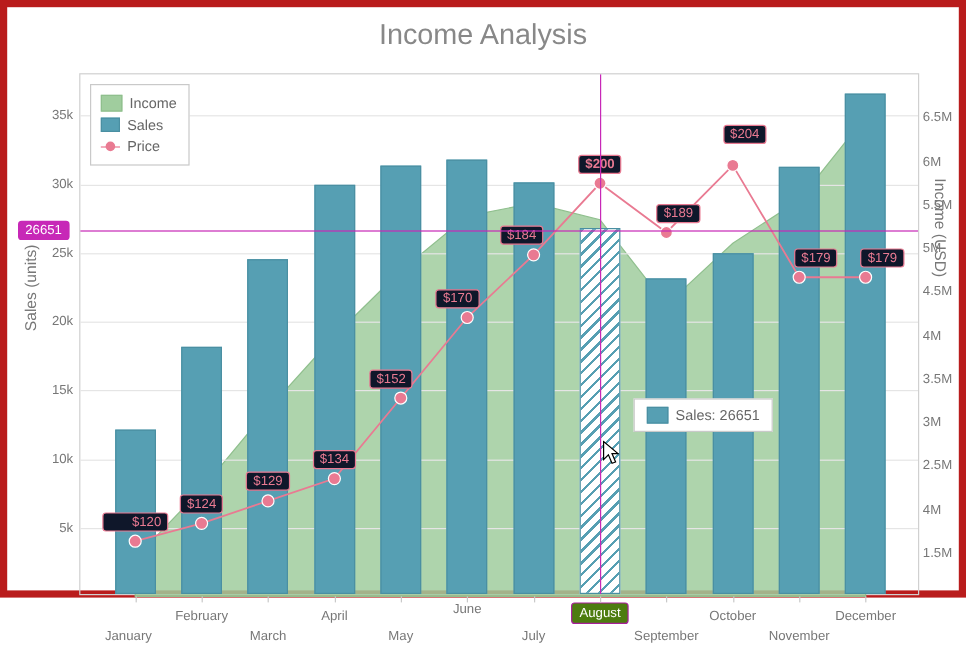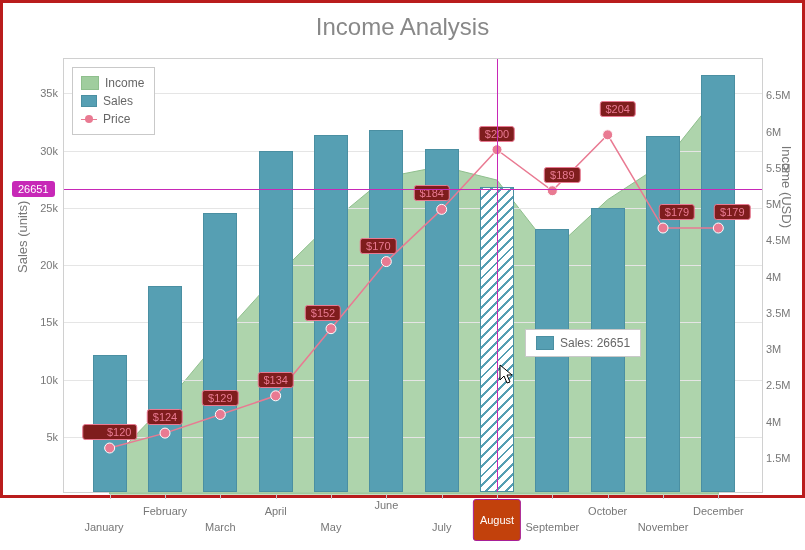--- a/index.html
+++ b/index.html
@@ -10,21 +10,21 @@
     background: #ffffff;
     font-family: "Segoe UI", Arial, sans-serif;
     font-size: 12px;
     color: #555;
   }
   .container {
     position: relative;
     width: 805px;
     height: 498px;
     box-sizing: border-box;
-    border: 3px solid #b91c1c;
+    border: 6px solid #b91c1c;
   }
   .title {
     position: absolute;
     top: 10px;
     left: 0;
     right: 0;
     text-align: center;
     font-size: 24px;
     font-weight: 300;
     color: #888;
@@ -94,25 +94,25 @@
   .x-label {
     position: absolute;
     top: 446px;
     color: #777;
     font-size: 11px;
     text-align: center;
     transform: translateX(-50%);
   }
   .x-label.hot {
     top: 440px;
-    background: #c2410c;
+    background: #4d7c0f;
     color: #fff;
     border: 1px solid #a71f98;
     border-radius: 3px;
-    padding: 14px 6px;
+    padding: 2px 6px;
   }
   .y-axis-title-left {
     position: absolute;
     left: 12px;
     top: 270px;
     transform: rotate(-90deg);
     transform-origin: left top;
     color: #777;
     font-size: 13px;
   }
@@ -191,21 +191,21 @@
     left: -52px;
     background: #c728b7;
     color: #fff;
     font-size: 11px;
     padding: 2px 6px;
     border-radius: 3px;
     transform: translateY(-50%);
   }
   .price-label {
     position: absolute;
-    background: #7f1d1d;
+    background: #0f172a;
     border: 1px solid #e97a92;
     color: #e97a92;
     font-size: 11px;
     padding: 1px 5px;
     border-radius: 3px;
     transform: translate(-50%, -100%);
     white-space: nowrap;
   }
   .tooltip {
     position: absolute;
@@ -307,21 +307,21 @@
         <circle cx="599" cy="169.02857142857147" r="5" fill="#e97a92" stroke="#ffffff" stroke-width="1"></circle>
         <circle cx="654.3333333333334" cy="169.02857142857147" r="5" fill="#e97a92" stroke="#ffffff" stroke-width="1"></circle>
       </svg>
       <div class="price-label" style="left: 45.6667px; top: 381.014px; padding-left: 24px;">$120</div>
       <div class="price-label" style="left: 101px; top: 366.1px;">$124</div>
       <div class="price-label" style="left: 156.333px; top: 347.457px;">$129</div>
       <div class="price-label" style="left: 211.667px; top: 328.814px;">$134</div>
       <div class="price-label" style="left: 259px; top: 261.7px;">$152</div>
       <div class="price-label" style="left: 314.333px; top: 194.586px;">$170</div>
       <div class="price-label" style="left: 367.667px; top: 142.386px;">$184</div>
-      <div class="price-label" style="left: 433px; top: 82.7286px;">$200</div>
+      <div class="price-label" style="left: 433px; top: 82.7286px; font-weight: bold;">$200</div>
       <div class="price-label" style="left: 498.333px; top: 123.743px;">$189</div>
       <div class="price-label" style="left: 553.667px; top: 57.8143px;">$204</div>
       <div class="price-label" style="left: 613px; top: 161.029px;">$179</div>
       <div class="price-label" style="left: 668.333px; top: 161.029px;">$179</div>
       <div class="x-label" style="left: 40px; top: 462px;">January</div>
       <div class="x-tick" style="left: 45.6667px;"></div>
       <div class="x-label" style="left: 101px; top: 446px;">February</div>
       <div class="x-tick" style="left: 101px;"></div>
       <div class="x-label" style="left: 156.333px; top: 462px;">March</div>
       <div class="x-tick" style="left: 156.333px;"></div>

